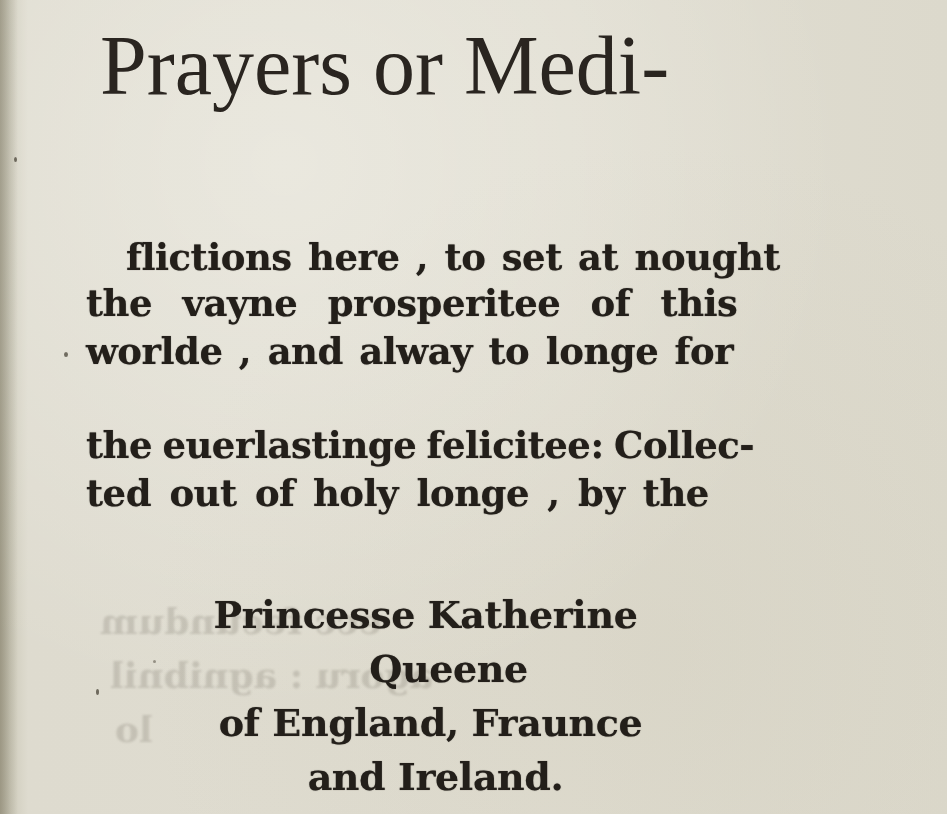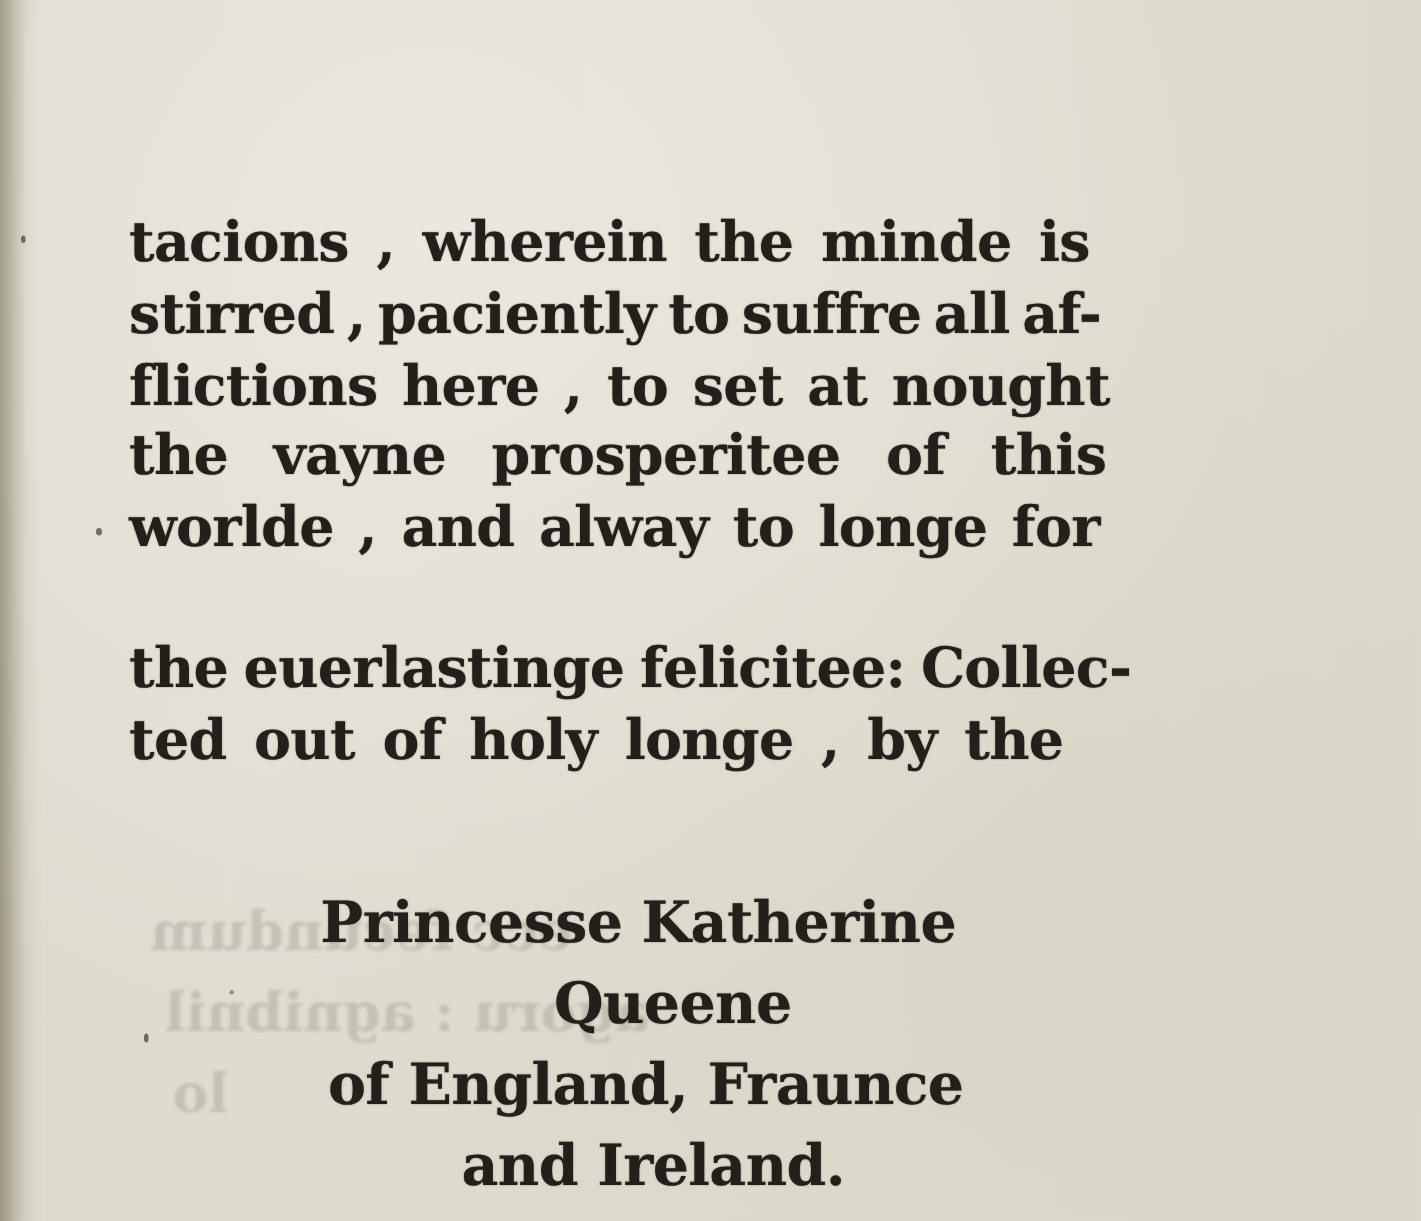--- a/index.html
+++ b/index.html
@@ -88,24 +88,25 @@
 
   <div class="speck" style="left:14px;top:157px;width:3px;height:5px;"></div>
   <div class="speck" style="left:64px;top:352px;width:4px;height:5px;"></div>
   <div class="speck" style="left:96px;top:689px;width:3px;height:6px;"></div>
   <div class="speck" style="left:153px;top:660px;width:3px;height:3px;opacity:0.5;"></div>
 
   <div class="showthrough" style="left:100px;top:600px;font-size:36px;">ecc  fecundum</div>
   <div class="showthrough" style="left:110px;top:654px;font-size:36px;">agoru : agnibnil</div>
   <div class="showthrough" style="left:115px;top:708px;font-size:36px;">lo</div>
 
+  <div class="title-roman">
+    <span>Prayers or Medi-</span>
+  </div>
 
-  <div class="bl-line justified" style="top:138px;word-spacing:6px;">tacions , wherein the minde is</div>
-  <div class="bl-line justified" style="top:186px;word-spacing:-4px;">stirred , paciently to suffre all af-</div>
-  <div class="bl-line justified" style="top:234px;word-spacing:4px;">flictions here , to set at nought</div>
+  <div class="bl-line justified" style="top:234px;word-spacing:4px;margin-left:40px;">flictions here , to set at nought</div>
   <div class="bl-line justified" style="top:280px;word-spacing:18px;">the vayne prosperitee of this</div>
   <div class="bl-line justified" style="top:328px;word-spacing:4px;">worlde , and alway to longe for</div>
   <div class="bl-line justified" style="top:422px;left:86px;word-spacing:-2px;">the euerlastinge felicitee: Collec-</div>
   <div class="bl-line justified" style="top:470px;word-spacing:6px;">ted out of holy longe , by the</div>
 
   <div class="bl-line centered" style="top:592px;left:-48px;">Princesse Katherine</div>
   <div class="bl-line centered" style="top:646px;left:-25px;">Queene</div>
   <div class="bl-line centered" style="top:700px;left:-43px;">of England, Fraunce</div>
   <div class="bl-line centered" style="top:754px;left:-38px;">and Ireland.</div>
 </div>

